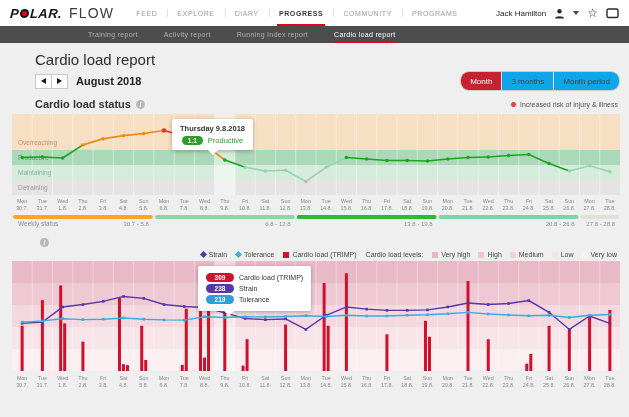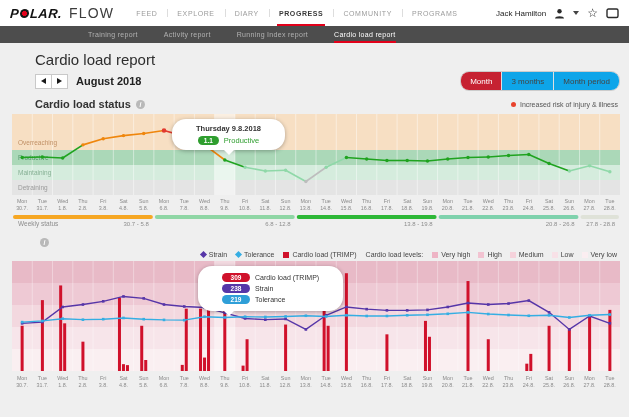--- a/index.html
+++ b/index.html
@@ -39,21 +39,21 @@
   .pbtn.active{background:#c62232;color:#fff;border-left:none}
   
   .section-head{display:flex;align-items:center;padding-left:26px;margin-top:6px;height:14px;position:relative}
   .section-title{font-size:11px;font-weight:bold;color:#333}
   .info-icon{width:9px;height:9px;border-radius:50%;background:#b9b9b9;color:#fff;font-size:6.5px;line-height:9px;text-align:center;margin-left:5px;font-weight:bold;font-style:italic;cursor:pointer}
   .risk-legend{position:absolute;right:2px;display:flex;align-items:center;gap:4px;font-size:7px;color:#555}
   .risk-dot{width:5px;height:5px;border-radius:50%;background:#e8432d}
   
   .chart-wrap{position:relative;margin-top:3px;margin-left:3px}
   .chart-wrap svg{display:block}
-  .tooltip{position:absolute;background:#fff;border-radius:14px;box-shadow:0 1px 4px rgba(0,0,0,.3);padding:5px 24px;z-index:5}
+  .tooltip{position:absolute;background:#fff;border-radius:2px;box-shadow:0 1px 4px rgba(0,0,0,.3);padding:5px 8px;z-index:5}
   .tooltip::after{content:"";position:absolute;bottom:-5px;border:5px solid transparent;border-top-color:#fff;border-bottom:none}
   .status-tt{left:160px;top:5px;text-align:center}
   .status-tt::after{left:50%;margin-left:-5px}
   .tt-date{font-size:7.5px;font-weight:bold;color:#333;margin-bottom:3px;white-space:nowrap}
   .tt-row{display:flex;align-items:center;justify-content:center;gap:5px}
   .pill{color:#fff;font-size:6.5px;font-weight:bold;border-radius:7px;padding:1px 6px}
   .status-pill{background:#2f9e2f}
   .tt-state{font-size:7.5px;color:#2f9e2f}
   .buildup-tt{left:186px;top:5px}
   .buildup-tt::after{left:26px}

